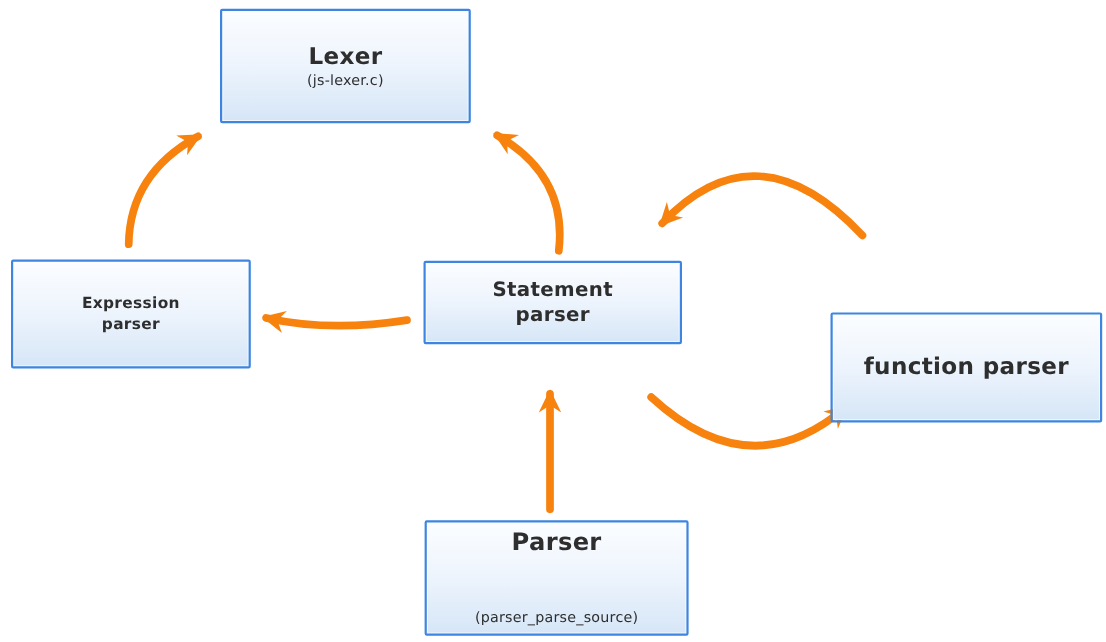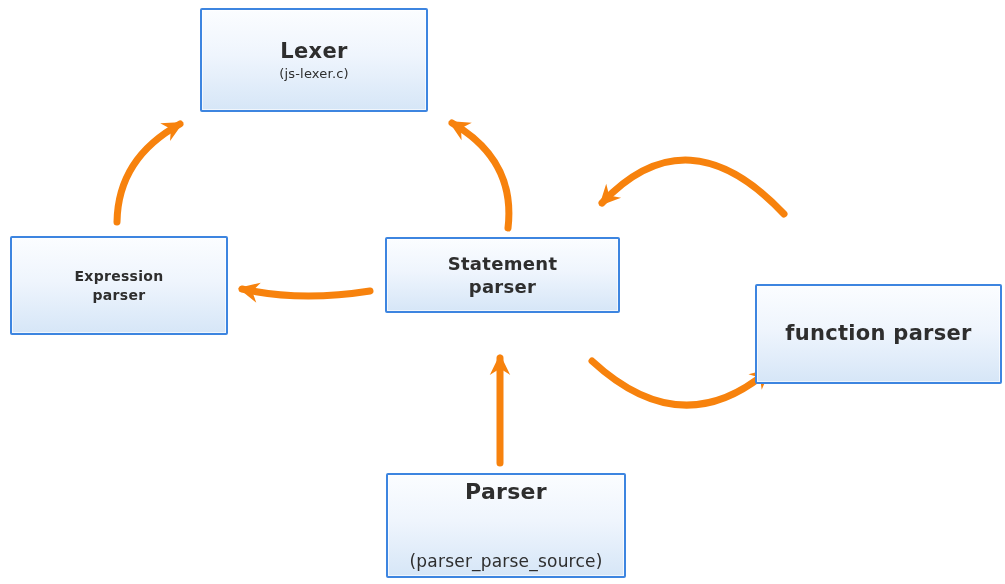--- a/index.html
+++ b/index.html
@@ -59,21 +59,21 @@
 
   .node-lexer      .node-title { font-size: 21px; }
   .node-lexer      .node-subtitle { font-size: 13px; }
   .node-expression .node-title { font-size: 14px; }
   .node-expression .node-subtitle { font-size: 16px; }
   .node-statement  .node-title { font-size: 18px; }
   .node-statement  .node-subtitle { font-size: 16px; }
   .node-function   .node-title { font-size: 21px; }
   .node-function   .node-subtitle { font-size: 16px; }
   .node-parser     .node-title { font-size: 22px; }
-  .node-parser     .node-subtitle { font-size: 17px; margin-top: 44px; }
+  .node-parser     .node-subtitle { font-size: 13px; margin-top: 44px; }
 </style>
 </head>
 <body>
 
 <div class="canvas">
 
   <svg class="arrows-layer" viewBox="0 0 1005 584" xmlns="http://www.w3.org/2000/svg">
     <defs>
       <marker id="arrowhead" viewBox="0 0 12 12" refX="9.5" refY="6" markerWidth="3.5" markerHeight="3.5" orient="auto">
         <path class="arrowhead-shape" d="M1.2,1 L11.5,6 L1.2,11 L4.4,6 Z"></path>

